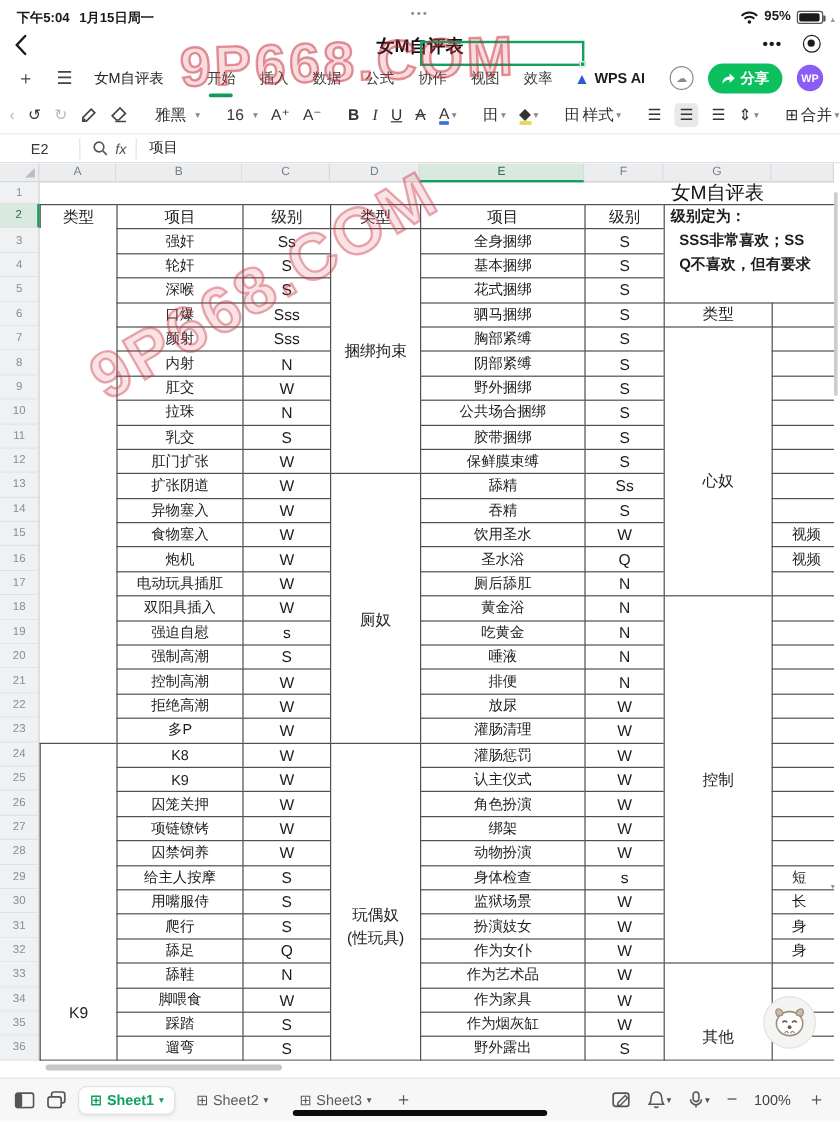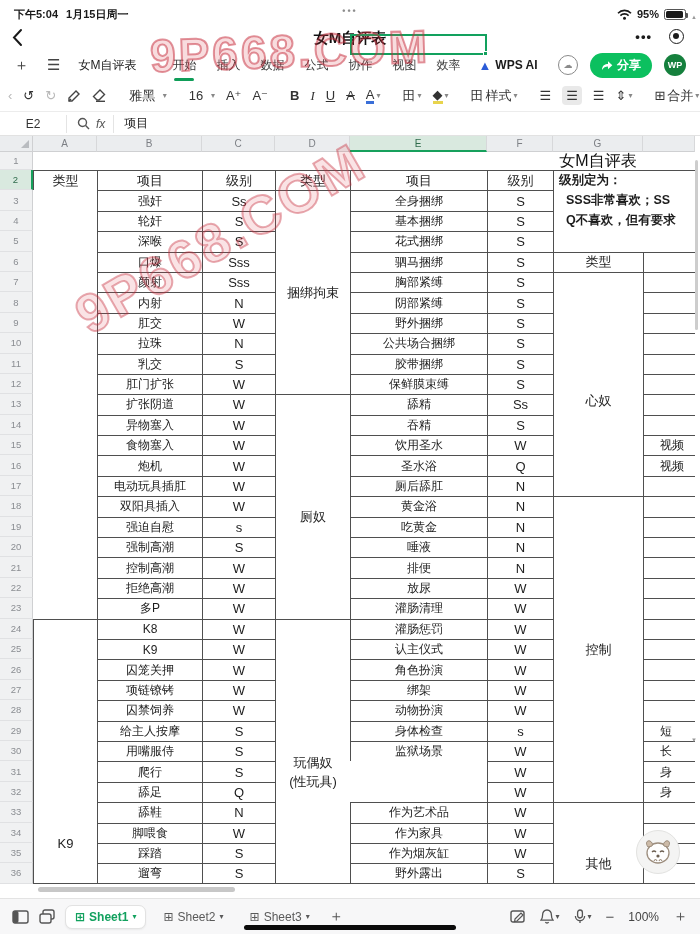--- a/index.html
+++ b/index.html
@@ -42,21 +42,21 @@
   .menu-tab { position:relative; white-space:nowrap; color:#3a3a3a; }
   .menu-tab.active::after { content:""; position:absolute; left:2px; right:2px;
     bottom:-7px; height:3px; border-radius:2px; background:#0f9d58; }
   #wps-ai { display:flex; align-items:center; gap:4px; font-weight:bold; color:#1c1c1c; }
   #wps-ai .ai-logo { color:#2b5bd7; font-weight:bold; font-size:13px; }
   #menu-right { margin-left:auto; display:flex; align-items:center; gap:12px; }
   #sync-icon { width:20px; height:20px; border:1.2px solid #8a8a8a; border-radius:50%;
     display:flex; align-items:center; justify-content:center; color:#8a8a8a; font-size:9px; }
   #share-btn { display:flex; align-items:center; gap:4px; background:#0cc05f; color:#fff;
     font-size:12px; font-weight:bold; padding:4px 11px; border-radius:15px; }
-  #avatar { width:22px; height:22px; border-radius:50%; background:#15803d; color:#fff;
+  #avatar { width:22px; height:22px; border-radius:50%; background:#8b5cf6; color:#fff;
     font-size:9px; font-weight:bold; display:flex; align-items:center; justify-content:center; }
 
   
   #fmt-bar { position:absolute; top:80px; left:0; width:700px; height:32px;
     display:flex; align-items:center; padding:0 8px; gap:11px; font-size:13px; color:#333;
     border-bottom:1px solid #ececec; }
   .ft { display:flex; align-items:center; gap:2px; white-space:nowrap; }
   .ft .chev { font-size:8px; color:#888; }
   .vdiv { width:1px; height:18px; background:#e4e4e4; }
   .ft.pressed { background:#e9e9e9; border-radius:4px; padding:2px 4px; }
@@ -446,21 +446,23 @@
       <div class="gc bL bT" style="grid-area: 27 / 6 / span 1 / span 1;">角色扮演</div>
       <div class="gc grade bL bT" style="grid-area: 27 / 7 / span 1 / span 1;">W</div>
       <div class="gc bL bT" style="grid-area: 28 / 6 / span 1 / span 1;">绑架</div>
       <div class="gc grade bL bT" style="grid-area: 28 / 7 / span 1 / span 1;">W</div>
       <div class="gc bL bT" style="grid-area: 29 / 6 / span 1 / span 1;">动物扮演</div>
       <div class="gc grade bL bT" style="grid-area: 29 / 7 / span 1 / span 1;">W</div>
       <div class="gc bL bT" style="grid-area: 30 / 6 / span 1 / span 1;">身体检查</div>
       <div class="gc grade bL bT" style="grid-area: 30 / 7 / span 1 / span 1;">s</div>
       <div class="gc bL bT" style="grid-area: 31 / 6 / span 1 / span 1;">监狱场景</div>
       <div class="gc grade bL bT" style="grid-area: 31 / 7 / span 1 / span 1;">W</div>
+      <div class="gc bL bT" style="grid-area: 32 / 6 / span 1 / span 1;">扮演妓女</div>
       <div class="gc grade bL bT" style="grid-area: 32 / 7 / span 1 / span 1;">W</div>
+      <div class="gc bL bT" style="grid-area: 33 / 6 / span 1 / span 1;">作为女仆</div>
       <div class="gc grade bL bT" style="grid-area: 33 / 7 / span 1 / span 1;">W</div>
       <div class="gc bL bT" style="grid-area: 34 / 6 / span 1 / span 1;">作为艺术品</div>
       <div class="gc grade bL bT" style="grid-area: 34 / 7 / span 1 / span 1;">W</div>
       <div class="gc bL bT" style="grid-area: 35 / 6 / span 1 / span 1;">作为家具</div>
       <div class="gc grade bL bT" style="grid-area: 35 / 7 / span 1 / span 1;">W</div>
       <div class="gc bL bT" style="grid-area: 36 / 6 / span 1 / span 1;">作为烟灰缸</div>
       <div class="gc grade bL bT" style="grid-area: 36 / 7 / span 1 / span 1;">W</div>
       <div class="gc bL bT bB" style="grid-area: 37 / 6 / span 1 / span 1;">野外露出</div>
       <div class="gc grade bL bT bB" style="grid-area: 37 / 7 / span 1 / span 1;">S</div>
       <div class="gc catcell bL bT bB" style="grid-area: 25 / 2 / span 13 / span 1; align-items: flex-end; padding-bottom: 32px;">K9</div>

